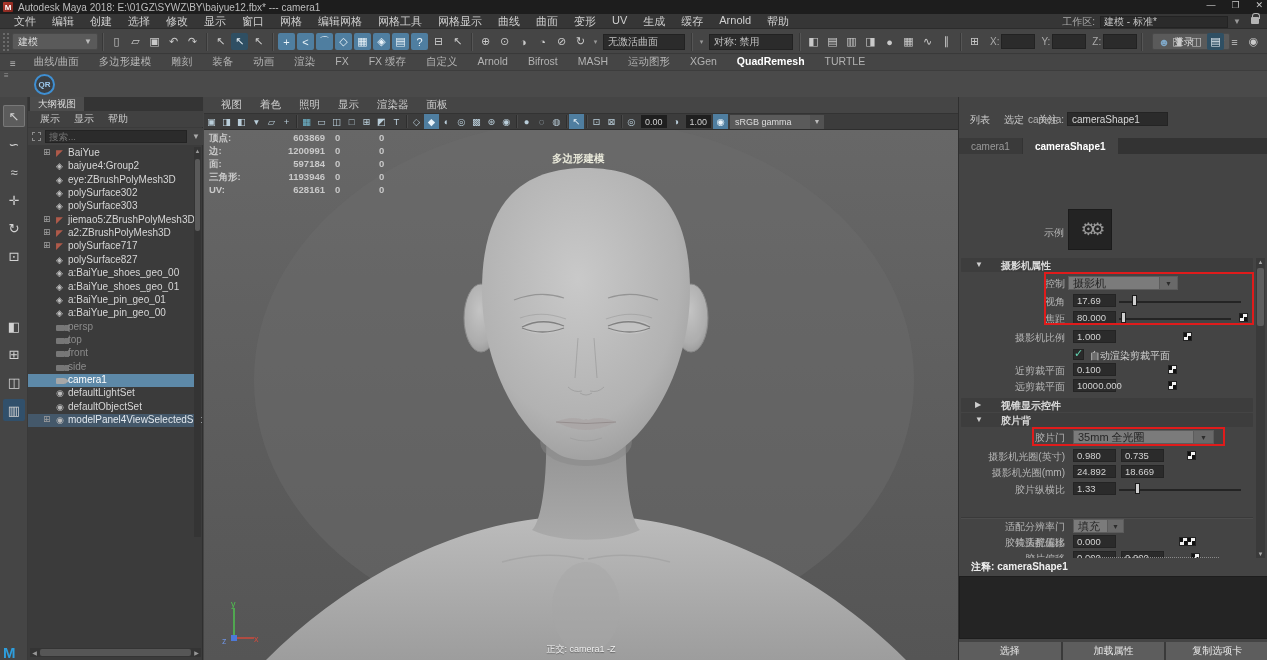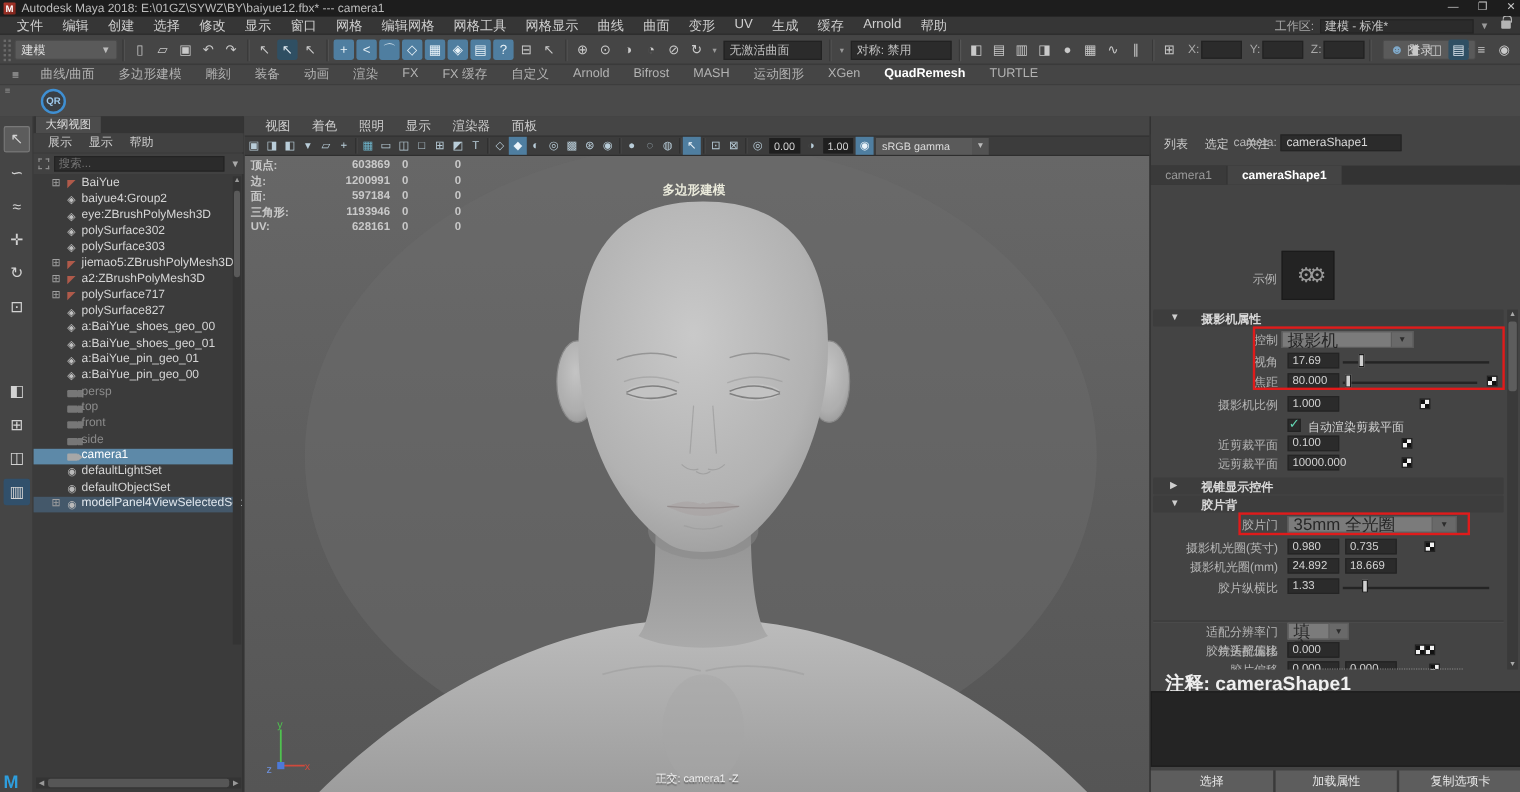--- a/index.html
+++ b/index.html
@@ -113,38 +113,38 @@
   .ae-nodetabs{position:absolute;left:0;top:41px;width:309px;height:16px;background:#333;display:flex;font-size:10px;}
   .ae-ntab{padding:1px 12px;color:#9a9a9a;display:flex;align-items:center;background:#3a3a3a;margin-right:1px;}
   .ae-ntab.active{background:#444;color:#fff;font-weight:bold;}
   .ae-scroll{position:absolute;left:0;top:57px;width:296px;height:404px;overflow:hidden;background:#444;}
   .ae-row{position:absolute;left:0;width:296px;height:15px;font-size:10px;}
   .ae-lab{position:absolute;left:0;top:1px;width:106px;text-align:right;color:#b5b5b5;white-space:nowrap;}
   .ae-fld{position:absolute;top:0;height:13px;background:#2b2b2b;border:1px solid #242424;color:#d2d2d2;font-size:9.5px;line-height:12px;padding:0 3px;}
   .ae-hdr{position:absolute;left:2px;top:0;width:292px;height:14px;background:#3d3d3d;color:#d9d9d9;font-weight:bold;border-radius:1px;}
   .ae-hdr .arr{position:absolute;left:14px;top:2px;font-size:8px;color:#cfcfcf;}
   .ae-hdr .htxt{position:absolute;left:40px;top:1px;}
-  .ae-dd{position:absolute;top:0;height:14px;background:#7b7b7b;color:#262626;font-size:14px;line-height:13px;padding:0 4px;border:1px solid #5c5c5c;}
+  .ae-dd{position:absolute;top:0;height:14px;background:#7b7b7b;color:#262626;font-size:11px;line-height:13px;padding:0 4px;border:1px solid #5c5c5c;}
   .ae-ddbtn{position:absolute;top:0;height:14px;background:#696969;border:1px solid #5c5c5c;border-left:none;color:#2c2c2c;font-size:7px;display:flex;align-items:center;justify-content:center;}
   .ae-map{position:absolute;top:2px;width:9px;height:9px;background:conic-gradient(#f2f2f2 0 25%,#111 25% 50%,#f2f2f2 50% 75%,#111 75%);border:1px solid #222;}
   .sl-track{position:absolute;top:7px;height:2px;background:#242424;}
   .sl-thumb{position:absolute;top:1px;width:5px;height:11px;background:#cfcfcf;border:1px solid #1c1c1c;}
   .ae-chk{position:absolute;left:114px;top:1px;width:11px;height:11px;background:#2a2a2a;border:1px solid #222;}
   .ae-chk span{position:absolute;left:0px;top:-3px;color:#63d6b3;font-size:11px;}
   .ae-chklab{position:absolute;left:131px;top:1px;color:#cfcfcf;}
   .ae-div{position:absolute;left:2px;width:292px;height:1px;background:#3a3a3a;box-shadow:0 1px 0 #4d4d4d;}
   .nodearrows{position:absolute;left:213px;width:14px;height:13px;background:#515151;border:1px solid #3e3e3e;color:#c5c5c5;font-size:9px;display:flex;align-items:center;justify-content:center;}
   .ae-btn{position:absolute;left:237px;width:52px;height:12px;background:#5d5d5d;border:1px solid #494949;border-radius:2px;color:#e2e2e2;font-size:9.5px;display:flex;align-items:center;justify-content:center;}
   .ae-btn.half{width:25px;}
   .cam-lab{position:absolute;left:0;top:17px;width:105px;text-align:right;color:#b5b5b5;font-size:10px;}
   .cam-fld{position:absolute;left:108px;top:15px;width:101px;height:14px;background:#2b2b2b;border:1px solid #242424;color:#d8d8d8;font-size:10px;line-height:13px;padding:0 4px;}
   .sample-lab{position:absolute;left:55px;top:72px;width:50px;text-align:right;color:#b5b5b5;font-size:10px;}
   .swatch{position:absolute;left:109px;top:55px;width:44px;height:41px;background:#232323;border:1px solid #1b1b1b;color:#9a9a9a;display:flex;align-items:center;justify-content:center;font-size:17px;letter-spacing:-6px;}
   .redbox{position:absolute;border:2px solid #e01b1b;pointer-events:none;}
-  .notes-lab{position:absolute;left:12px;top:463px;font-size:16px;color:#efefef;font-weight:bold;}
+  .notes-lab{position:absolute;left:12px;top:463px;font-size:10px;color:#efefef;font-weight:bold;}
   .notes-dots{position:absolute;left:130px;top:460px;width:130px;border-top:1px dotted #8a8a8a;}
   .notes-box{position:absolute;left:0;top:479px;width:309px;height:63px;background:#242424;border:1px solid #1d1d1d;}
   .ae-footer{position:absolute;left:0;top:545px;width:309px;height:18px;display:flex;gap:2px;background:#3a3a3a;}
   .fbtn{flex:1;background:#5d5d5d;color:#e8e8e8;font-size:10px;display:flex;align-items:center;justify-content:center;}
   .ae-vscroll{position:absolute;right:2px;top:161px;width:9px;height:300px;background:#3a3a3a;}
   .ae-vthumb{position:absolute;left:1px;top:10px;width:7px;height:58px;background:#5d5d5d;border-radius:2px;}
   .ae-varr{position:absolute;left:0;width:9px;text-align:center;color:#aaa;font-size:6px;}
 </style>
 </head>
 <body>

